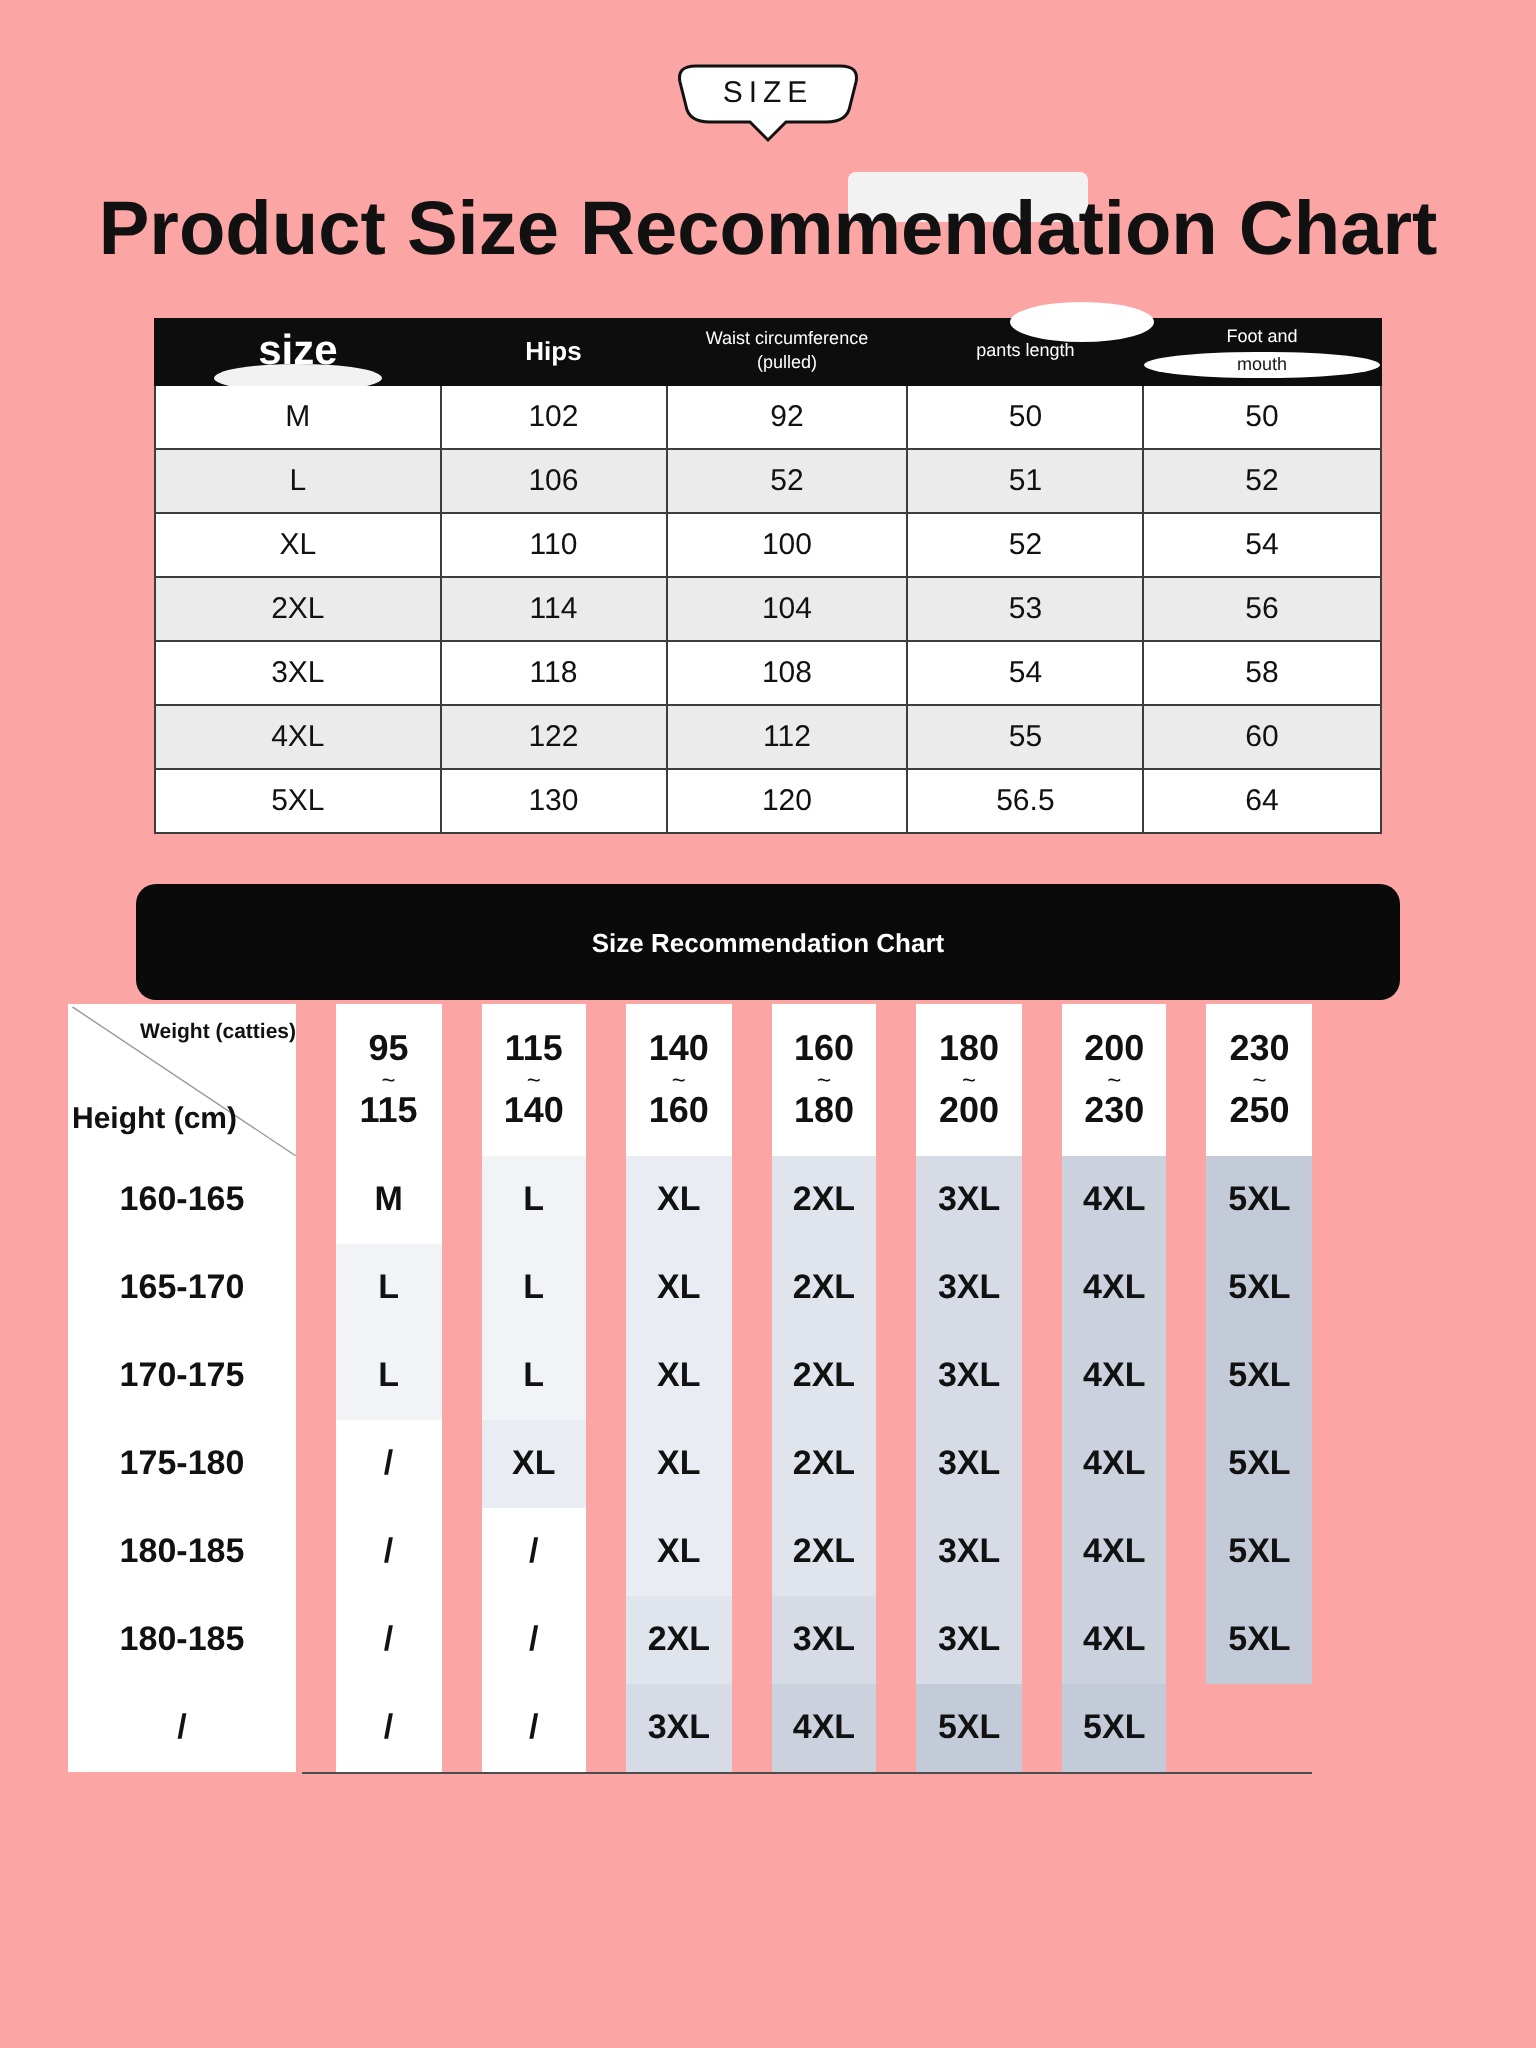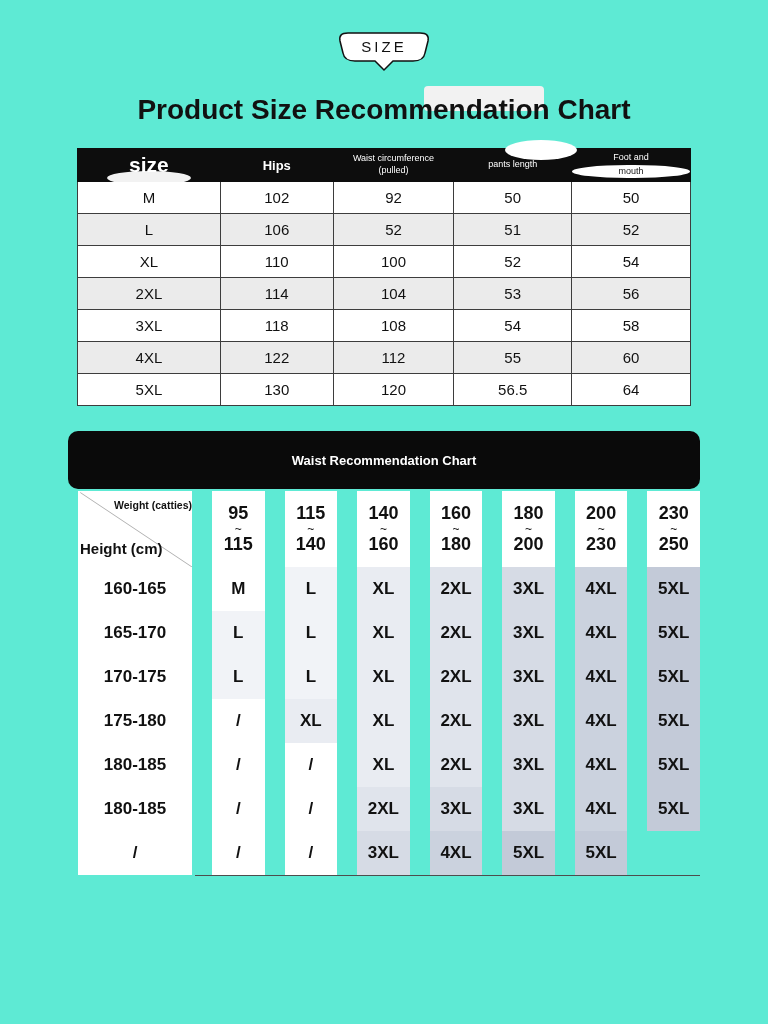--- a/index.html
+++ b/index.html
@@ -1,34 +1,34 @@
 <!DOCTYPE html>
 <html style="--header-bg: #0d0d0d; --alt-row-bg: #ebebeb; --banner-bg: #0a0a0a;"><head>
 <meta charset="utf-8">
 <style>
   html, body { margin:0; padding:0; background:#ffffff; }
   body { display:flex; justify-content:center; }
   .page {
-    width:768px; height:1024px; position:relative; background:#5eead4;
+    width:768px; height:1024px; position:relative; background:#fca5a5;
     font-family:"Liberation Sans", sans-serif; color:#111; overflow:hidden;
   }
 
   
   .deco-title-blob { position:absolute; left:424px; top:86px; width:120px; height:25px;
     background:#f2f2f2; border-radius:4px; z-index:0; }
 
   
   .badge-wrap { padding-top:30px; display:flex; justify-content:center; position:relative; z-index:1; }
   .badge { position:relative; width:96px; height:42px; }
   .badge svg { position:absolute; left:0; top:0; }
   .badge-label { position:absolute; left:0; right:0; top:8px; text-align:center;
     font-size:15px; letter-spacing:3px; font-weight:400; color:#111; }
 
   .title { position:relative; z-index:1; margin:22px 0 1px 0; text-align:center;
-    font-size:28px; font-weight:700; }
+    font-size:38px; font-weight:700; }
   .subtitle { margin-top:13px; text-align:center; font-size:17px; font-weight:700; }
 
   
   .spec-table { width:614px; margin:22px auto 0 auto; border-collapse:collapse;
     table-layout:fixed; position:relative; z-index:1; }
   .spec-table th { background:var(--header-bg,#0d0d0d); color:#fff; height:32px; padding:0;
     position:relative; border:1px solid var(--header-bg,#0d0d0d); overflow:visible; }
   .spec-table td { border:1px solid #3d3d3d; height:31px; text-align:center;
     font-size:15px; padding:0; background:#fff; }
   .spec-table tbody tr.alt td { background:var(--alt-row-bg,#ebebeb); }
@@ -42,21 +42,21 @@
     width:84px; height:14px; background:#fff; border-radius:50%; z-index:2; opacity:.95; }
   .blob-top { position:absolute; top:-9px; right:-6px; width:72px; height:20px;
     background:#fff; border-radius:50%; z-index:2; }
 
   .note { margin-top:30px; text-align:center; font-size:10px; font-weight:700; color:#2b2b2b; }
 
   
   .banner { width:632px; height:58px; margin:25px auto 0 auto; background:var(--banner-bg,#0a0a0a);
     border-radius:10px; display:flex; align-items:center; justify-content:center;
     color:#fff; font-size:13px; font-weight:700; }
-  .rec-grid { width:622px; margin:2px 0 0 78px; display:grid;
+  .rec-grid { width:622px; margin:2px 0 0 34px; display:grid;
     grid-template-columns:114px repeat(7, 1fr); column-gap:20px; position:relative;text-align:center; }
   .rec-grid::after { content:""; position:absolute; left:117px; right:0; bottom:-1px;
     height:1px; background:#4d4d4d; }
   .corner { position:relative; height:76px; background:#fff; }
   .corner .diag { position:absolute; left:0; top:0; width:100%; height:100%; }
   .w-label { position:absolute; top:8px; right:0; font-size:10.5px; font-weight:700; white-space:nowrap; }
   .h-label { position:absolute; bottom:10px; left:2px; font-size:15px; font-weight:700; white-space:nowrap; }
   .w-cell { height:76px; display:flex; flex-direction:column; align-items:center;
     justify-content:center; font-weight:700; font-size:18px; line-height:1.08; background:#fff; }
   .w-cell .sep { font-size:12px; font-weight:400; line-height:1; }
@@ -162,21 +162,21 @@
           <td>130</td>
           <td>120</td>
           <td>56.5</td>
           <td>64</td>
         </tr>
       </tbody>
   </table>
 
 
   <div class="banner">
-    <span>Waist Recommendation Chart</span>
+    <span>Size Recommendation Chart</span>
   </div>
 
   <div class="rec-grid">
     <div class="corner">
       <svg class="diag" viewBox="0 0 100 100" preserveAspectRatio="none">
         <line x1="2" y1="2" x2="100" y2="100" stroke="#9a9a9a" stroke-width="0.8"></line>
       </svg>
       <span class="w-label">Weight (catties)</span>
       <span class="h-label">Height (cm)</span>
     </div>

